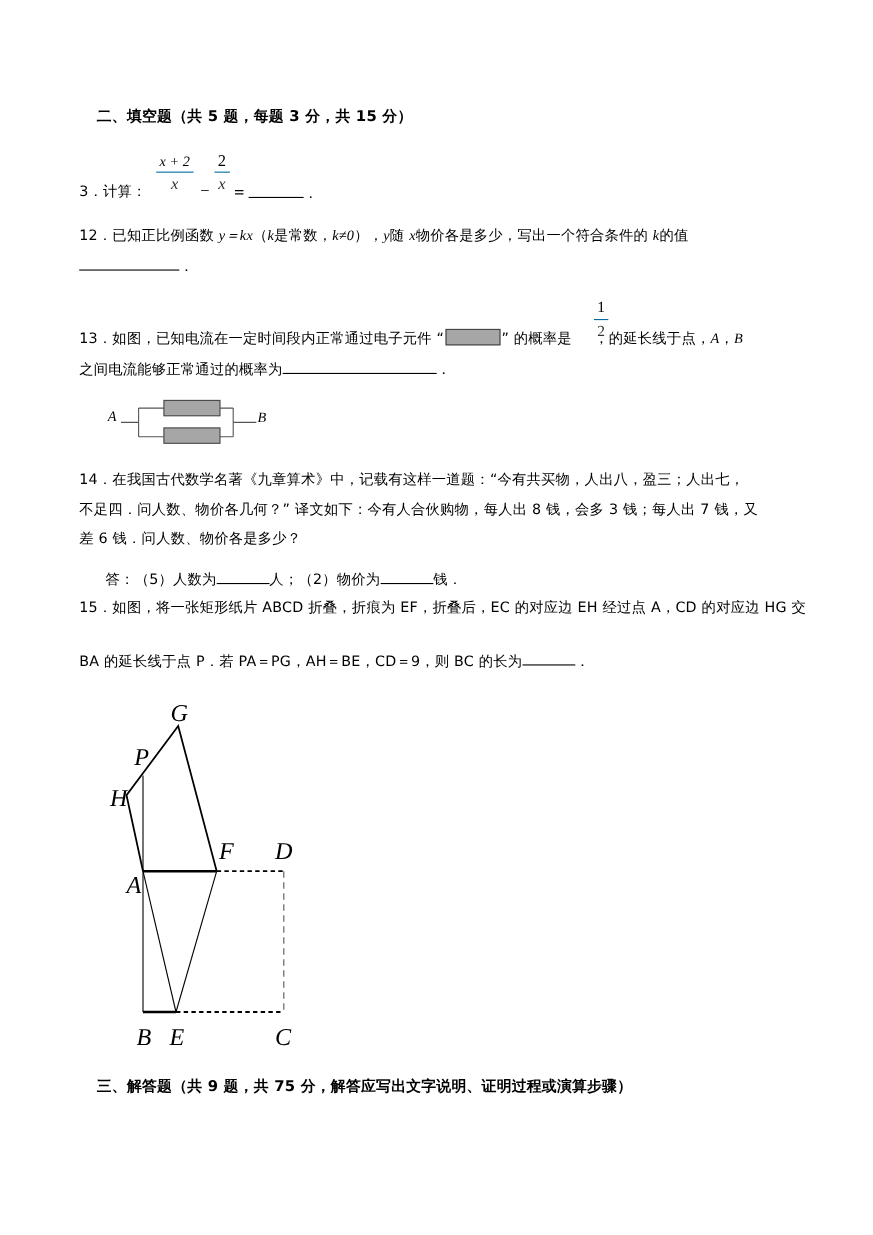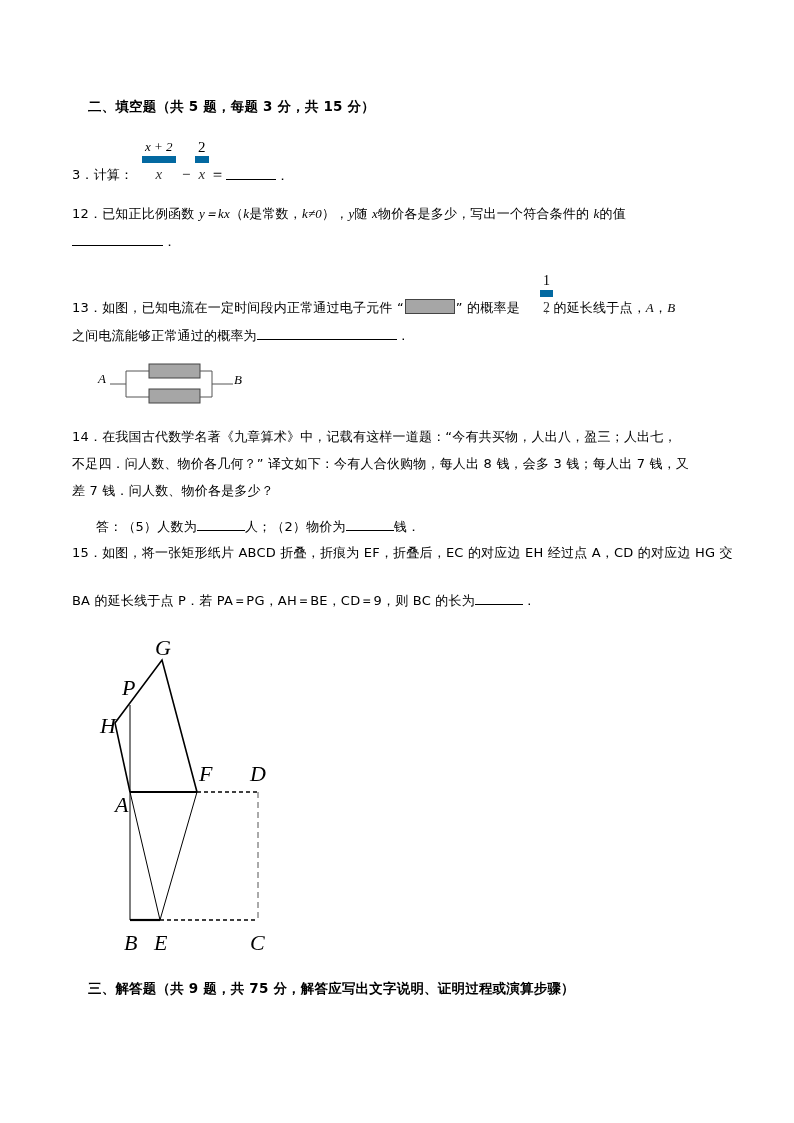--- a/index.html
+++ b/index.html
@@ -3,21 +3,21 @@
 <meta charset="utf-8">
 <style>
   html, body { margin: 0; padding: 0; background: #ffffff; }
   body { width: 794px; height: 1123px; position: relative; overflow: hidden;
          font-family: "DejaVu Sans", "Liberation Sans", sans-serif; color: #000; }
   .line { position: absolute; left: 72px; font-size: 13px; line-height: 16px; white-space: nowrap; letter-spacing: 0.2px; }
   .bold { font-weight: bold; font-size: 13.5px; margin-left: 16px; }
   .it { font-family: "Liberation Serif", "DejaVu Serif", serif; font-style: italic; font-size: 13px; }
   .blank { display: inline-block; border-bottom: 1px solid #000; height: 12px; vertical-align: baseline; }
   .frac { position: absolute; font-family: "Liberation Serif", "DejaVu Serif", serif; font-size: 15px; text-align: center; }
-  .frac .num { display: block; padding: 0 3px; border-bottom: 7px solid #0369a1; line-height: 18px; }
+  .frac .num { display: block; padding: 0 3px; border-bottom: 1px solid #0369a1; line-height: 18px; }
   .frac .den { display: block; line-height: 22px; font-style: italic; color: #333; }
   .element-inline { display: inline-block; width: 48px; height: 13px; background: #a6a6a6; border: 1px solid #444; vertical-align: -2px; margin: 0 1px; }
   svg text { font-family: "Liberation Serif", "DejaVu Serif", serif; font-style: italic; }
 </style>
 </head>
 <body>
 
 <div class="line bold" style="top:98px;">二、填空题（共 5 题，每题 3 分，共 15 分）</div>
 
 <div>
@@ -70,21 +70,21 @@
     <line x1="110" y1="42" x2="122" y2="42" stroke="#555" stroke-width="1"></line>
     <line x1="122" y1="16" x2="122" y2="42" stroke="#555" stroke-width="1"></line>
     <line x1="122" y1="29" x2="143" y2="29" stroke="#555" stroke-width="1"></line>
     <text x="144" y="29" font-size="13">B</text>
   </svg>
 </div>
 
 <div>
   <div class="line" style="top:429px;">14．在我国古代数学名著《九章算术》中，记载有这样一道题：“今有共买物，人出八，盈三；人出七，</div>
   <div class="line" style="top:456px;">不足四．问人数、物价各几何？” 译文如下：今有人合伙购物，每人出 8 钱，会多 3 钱；每人出 7 钱，又</div>
-  <div class="line" style="top:483px;">差 7 钱．问人数、物价各是多少？</div>
+  <div class="line" style="top:483px;">差 6 钱．问人数、物价各是多少？</div>
   <div class="line" style="left:96px; top:518px;">
     <span>答：（5）人数为</span><span class="blank" style="width:48px;"></span><span>人；（2）物价为</span><span class="blank" style="width:48px;"></span><span>钱．</span>
   </div>
 </div>
 
 <div>
   <div class="line" style="top:545px;">15．如图，将一张矩形纸片 ABCD 折叠，折痕为 EF，折叠后，EC 的对应边 EH 经过点 A，CD 的对应边 HG 交</div>
   <div class="line" style="top:592px;">
     <span>BA 的延长线于点 P．若 PA＝PG，AH＝BE，CD＝9，则 BC 的长为</span><span class="blank" style="width:48px;"></span><span>．</span>
   </div>

